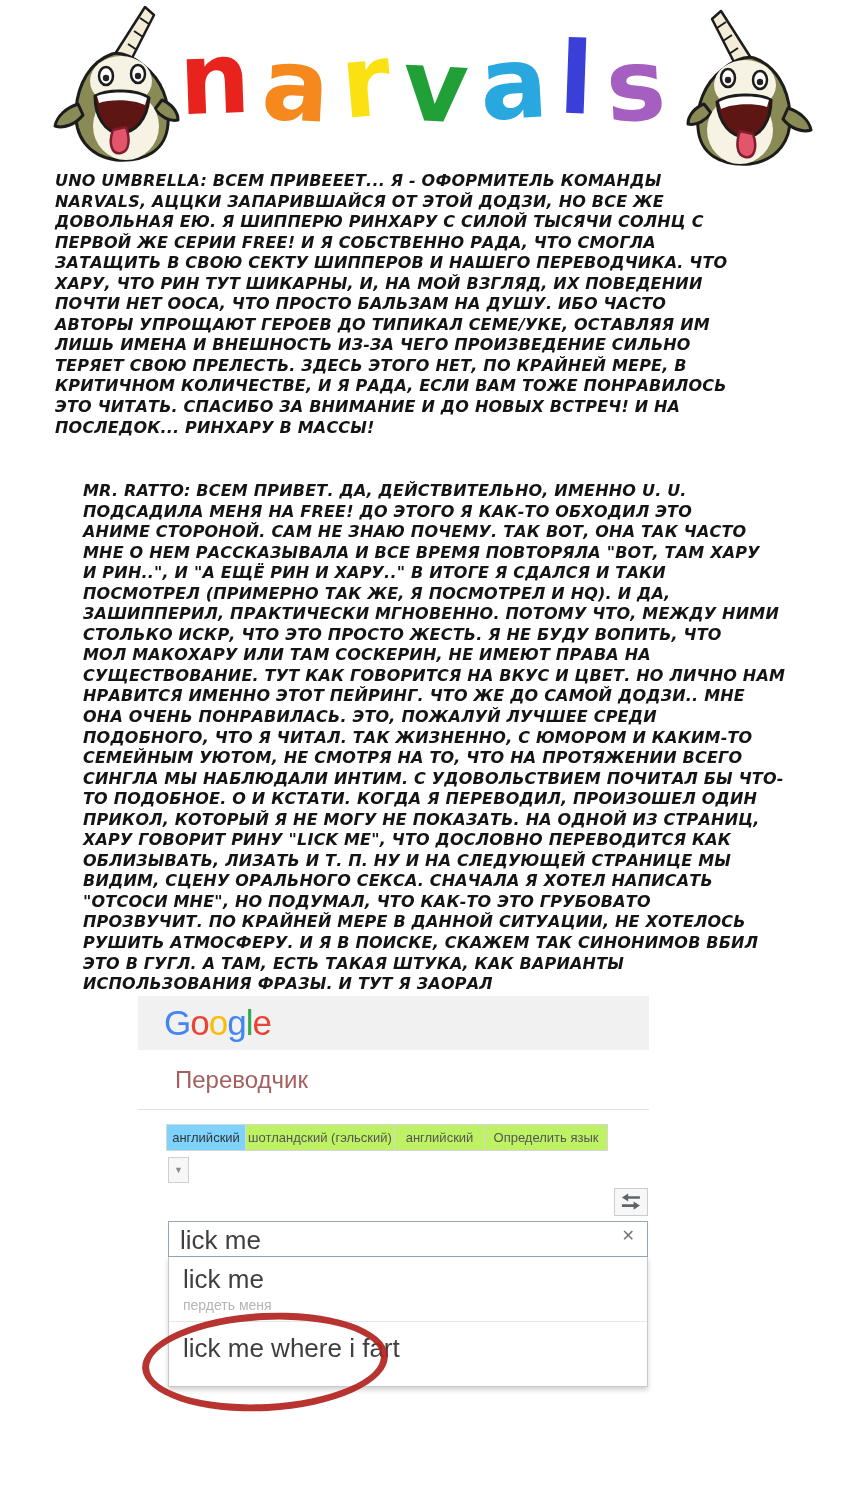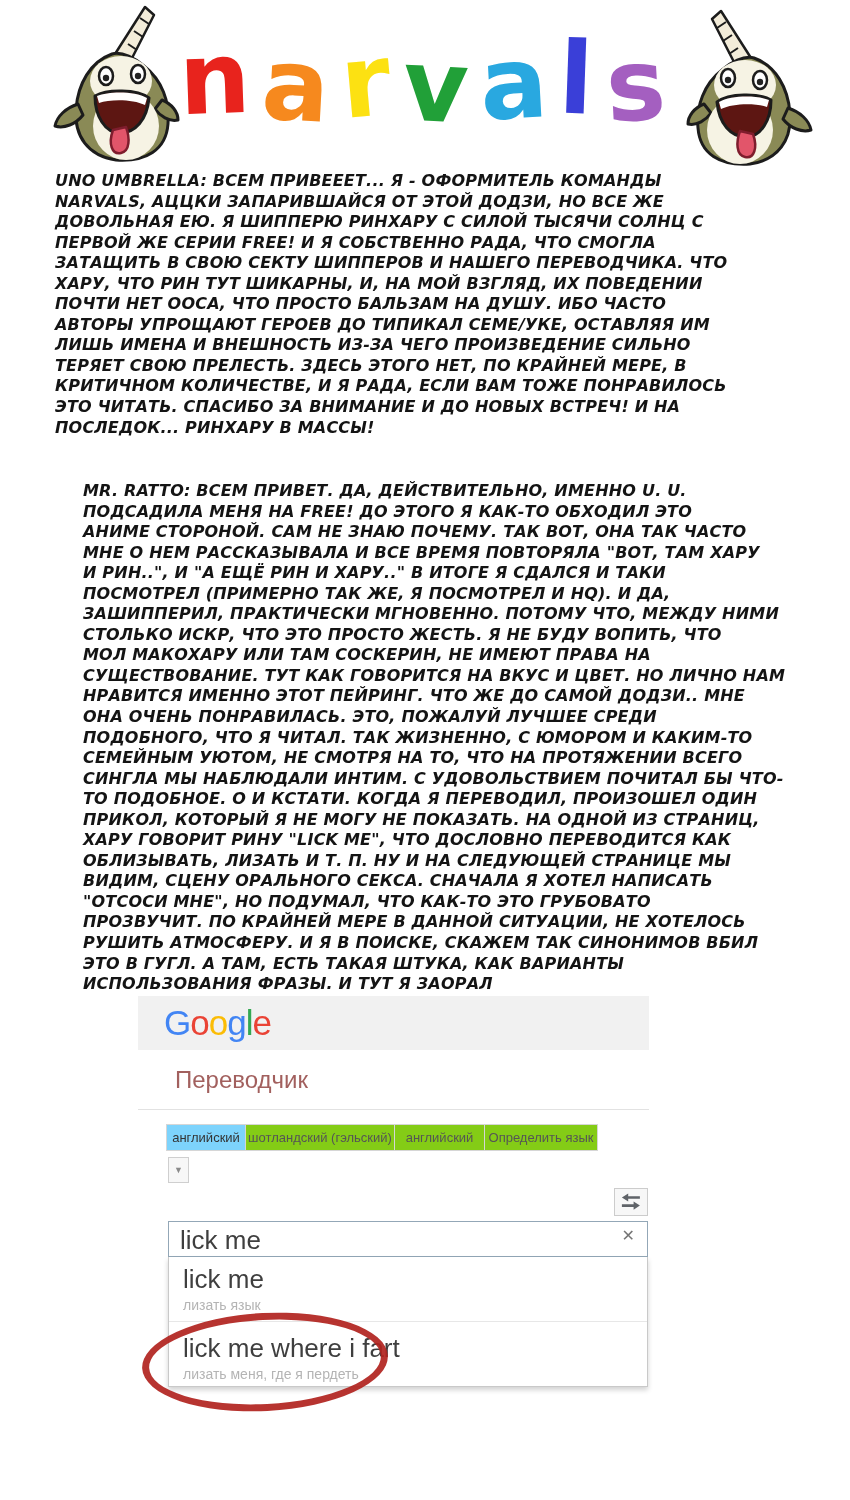--- a/index.html
+++ b/index.html
@@ -31,21 +31,21 @@
 
   
   #gt{position:absolute;left:138px;top:996px;width:511px;height:404px;background:#fff;}
   #gt .bar{position:absolute;left:0;top:0;width:511px;height:54px;background:#f1f1f1;}
   #gt .glogo{position:absolute;left:26px;top:7px;font-size:35px;font-weight:500;
         letter-spacing:-1px;font-family:"Liberation Sans",sans-serif;}
   #gt .gtitle{position:absolute;left:37px;top:70px;font-size:24px;color:#a2605e;}
   #gt .hdiv{position:absolute;left:0;top:113px;width:511px;border-top:1px solid #e2e2e2;}
   #gt .tabs{position:absolute;left:29px;top:128px;height:27px;white-space:nowrap;font-size:0;}
   #gt .tab{display:inline-block;box-sizing:border-box;height:27px;line-height:25px;
-        text-align:center;font-size:13px;color:#555;background:#84cc16;
+        text-align:center;font-size:13px;color:#555;background:#bef264;
         border:1px solid #d6d6d6;margin-left:-1px;cursor:default;}
   #gt .tab.active{background:#7dd3fc;color:#333;}
   #gt .caret-btn{position:absolute;left:30px;top:161px;width:21px;height:26px;
         box-sizing:border-box;border:1px solid #cfcfcf;background:#f7f7f7;
         color:#8a8a8a;font-size:9px;text-align:center;line-height:24px;}
   #gt .swap-btn{position:absolute;left:476px;top:192px;width:34px;height:28px;
         box-sizing:border-box;border:1px solid #cccccc;background:#f7f7f7;
         display:flex;align-items:center;justify-content:center;}
   #gt .srcbox{position:absolute;left:30px;top:225px;width:480px;height:36px;
         box-sizing:border-box;border:1px solid #93a7b7;background:#fff;}
@@ -150,21 +150,21 @@
   <div id="gt">
     <div class="bar"></div>
     <div class="glogo"><span style="color: rgb(66, 133, 244);">G</span><span style="color: rgb(234, 67, 53);">o</span><span style="color: rgb(251, 188, 5);">o</span><span style="color: rgb(66, 133, 244);">g</span><span style="color: rgb(52, 168, 83);">l</span><span style="color: rgb(234, 67, 53);">e</span></div>
     <div class="gtitle" style="color: rgb(162, 96, 94);">Переводчик</div>
     <div class="hdiv"></div>
 
     <div class="tabs">
       <div class="tab active" style="width:80px">английский</div>
       <div class="tab" style="width:150px">шотландский (гэльский)</div>
       <div class="tab" style="width:91px">английский</div>
-      <div class="tab" style="width:114px">Определить язык</div>
+      <div class="tab" style="width:124px">Определить язык</div>
     </div>
 
     <div class="caret-btn">
       <span>▼</span>
     </div>
 
     <div class="swap-btn">
       <svg width="20" height="18" viewBox="0 0 20 18">
         <path d="M7,1 L7,4 L20,4 L20,7 L7,7 L7,10 L0,5.5 Z" fill="#5f6368" transform="scale(0.9) translate(1,-0.5)"></path>
         <path d="M13,8 L13,11 L0,11 L0,14 L13,14 L13,17 L20,12.5 Z" fill="#5f6368" transform="scale(0.9) translate(1,1.5)"></path>
@@ -172,24 +172,23 @@
     </div>
 
     <div class="srcbox">
       <div class="val">lick me</div>
       <div class="close"><span>✕</span></div>
     </div>
 
     <div class="dropdown">
       <div class="sug first">
         <div class="main">lick me</div>
-        <div class="sub">лизать язык</div>
+        <div class="sub">пердеть меня</div>
       </div>
       <div class="sug second">
         <div class="main">lick me where i fart</div>
-        <div class="sub">лизать меня, где я пердеть</div>
       </div>
     </div>
 
     <div class="circle" style="border-color: rgb(177, 35, 30);"></div>
   </div>
 
 </div>
 
 </body></html>

